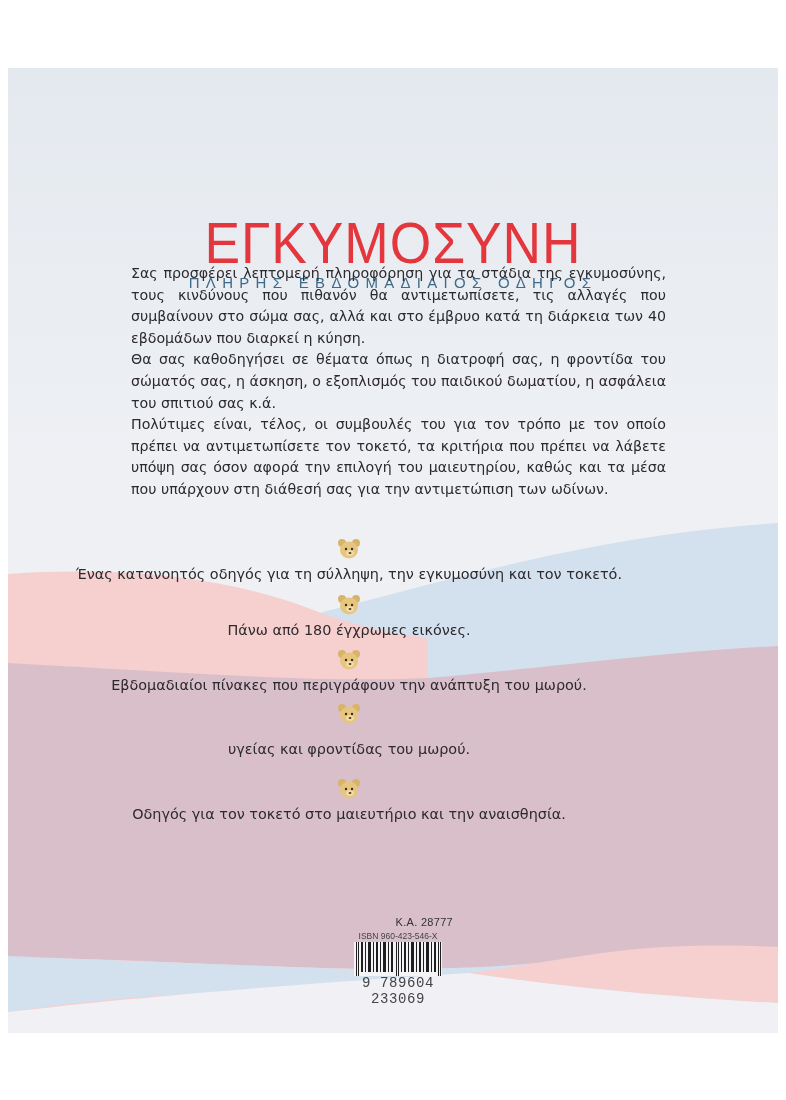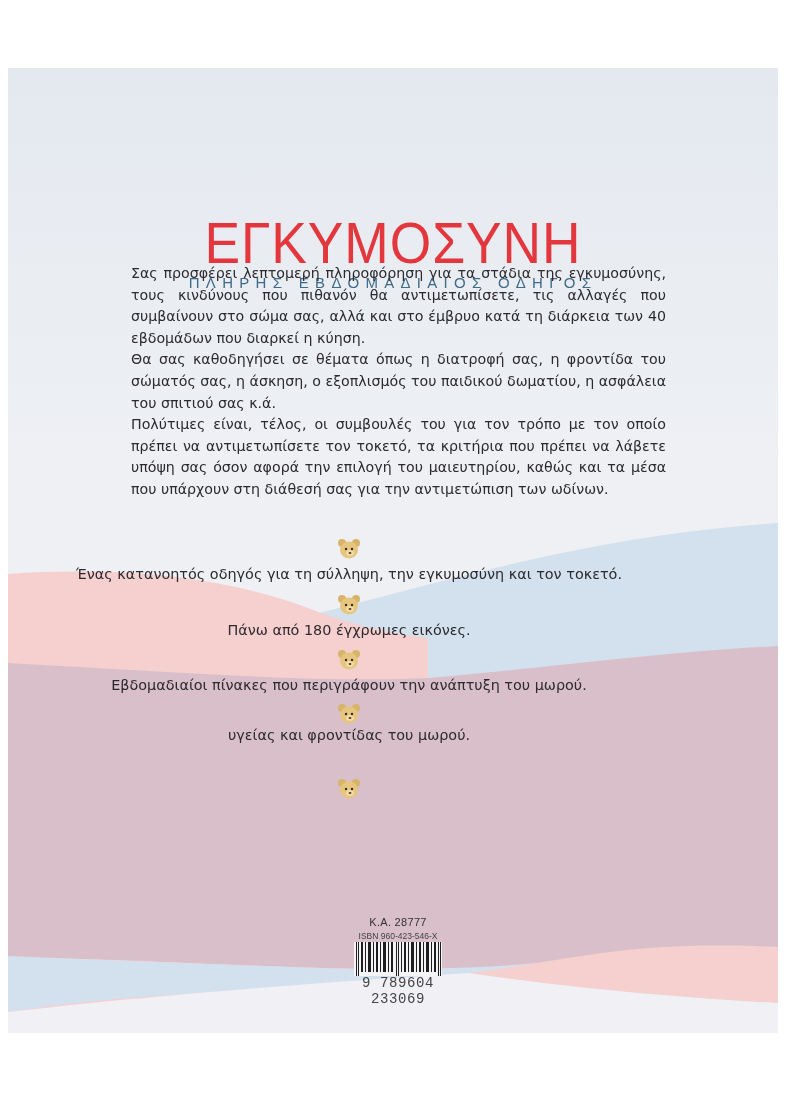--- a/index.html
+++ b/index.html
@@ -29,21 +29,21 @@
   }
   .body-text p { margin:0; }
   .body-text em { font-style:italic; }
   .features { position:absolute; left:0; top:470px; width:770px; text-align:center; color:#2c2a2e; }
   .feature { position:absolute; left:0; width:682px; text-align:center; }
   .bear {
     display:block; margin:0 auto; width:26px; height:22px;
   }
   .feature-text { font-size:14.4px; line-height:21px; margin-top:4px; }
   .codes { position:absolute; left:335px; top:848px; width:110px; text-align:center; color:#333; }
-  .ka { font-family:"Liberation Sans", sans-serif; font-size:11px; letter-spacing:0.3px; }
+  .ka { font-family:"Liberation Sans", sans-serif; font-size:11px; letter-spacing:0.3px;text-align:right; }
   .isbn { font-family:"Liberation Sans", sans-serif; font-size:8.5px; margin-top:3px; color:#444; }
   .barcode { display:block; margin:1px auto 0; }
   .ean { font-family:Liberation Mono, monospace; font-size:14px; color:#444; letter-spacing:0.6px; margin-top:-1px; }
 </style>
 </head>
 <body>
 
 <div class="cover">
 
   <svg class="waves" viewBox="0 0 770 965" preserveAspectRatio="none">
@@ -112,32 +112,33 @@
     <div class="feature" style="top:165px">
       <svg class="bear" viewBox="0 0 26 22">
         <circle cx="6" cy="5" r="4" fill="#d8b46a"></circle>
           <circle cx="20" cy="5" r="4" fill="#d8b46a"></circle>
         <ellipse cx="13" cy="12" rx="9" ry="8.5" fill="#e6c57f"></ellipse>
         <ellipse cx="14" cy="15" rx="4" ry="3" fill="#f1dba8"></ellipse>
         <circle cx="10" cy="11" r="1.2" fill="#3a2a1a"></circle>
           <circle cx="16" cy="11" r="1.2" fill="#3a2a1a"></circle>
         <ellipse cx="14" cy="15" rx="1.4" ry="1" fill="#5a3b22"></ellipse>
       </svg>
-      <div class="feature-text" style="margin-top:0">υγείας και φροντίδας του μωρού.</div>
+      <div class="feature-text" style="margin-top:14px">υγείας και φροντίδας του μωρού.</div>
     </div>
     <div class="feature" style="top:240px">
       <svg class="bear" viewBox="0 0 26 22">
         <circle cx="6" cy="5" r="4" fill="#d8b46a"></circle>
           <circle cx="20" cy="5" r="4" fill="#d8b46a"></circle>
         <ellipse cx="13" cy="12" rx="9" ry="8.5" fill="#e6c57f"></ellipse>
         <ellipse cx="14" cy="15" rx="4" ry="3" fill="#f1dba8"></ellipse>
         <circle cx="10" cy="11" r="1.2" fill="#3a2a1a"></circle>
           <circle cx="16" cy="11" r="1.2" fill="#3a2a1a"></circle>
         <ellipse cx="14" cy="15" rx="1.4" ry="1" fill="#5a3b22"></ellipse>
       </svg>
+      <div class="feature-text">Οδηγός για τον τοκετό στο μαιευτήριο και την αναισθησία.</div>
     </div>
   </div>
 
   <div class="codes">
     <div class="ka">Κ.Α. 28777</div>
     <div class="isbn">ISBN 960-423-546-X</div>
     <svg class="barcode" width="88" height="34" viewBox="0 0 88 34">
       <rect width="88" height="34" fill="#f4f4f6"></rect>
       <g fill="#1e1e1e">
         <rect x="2" y="0" width="1" height="34"></rect>

